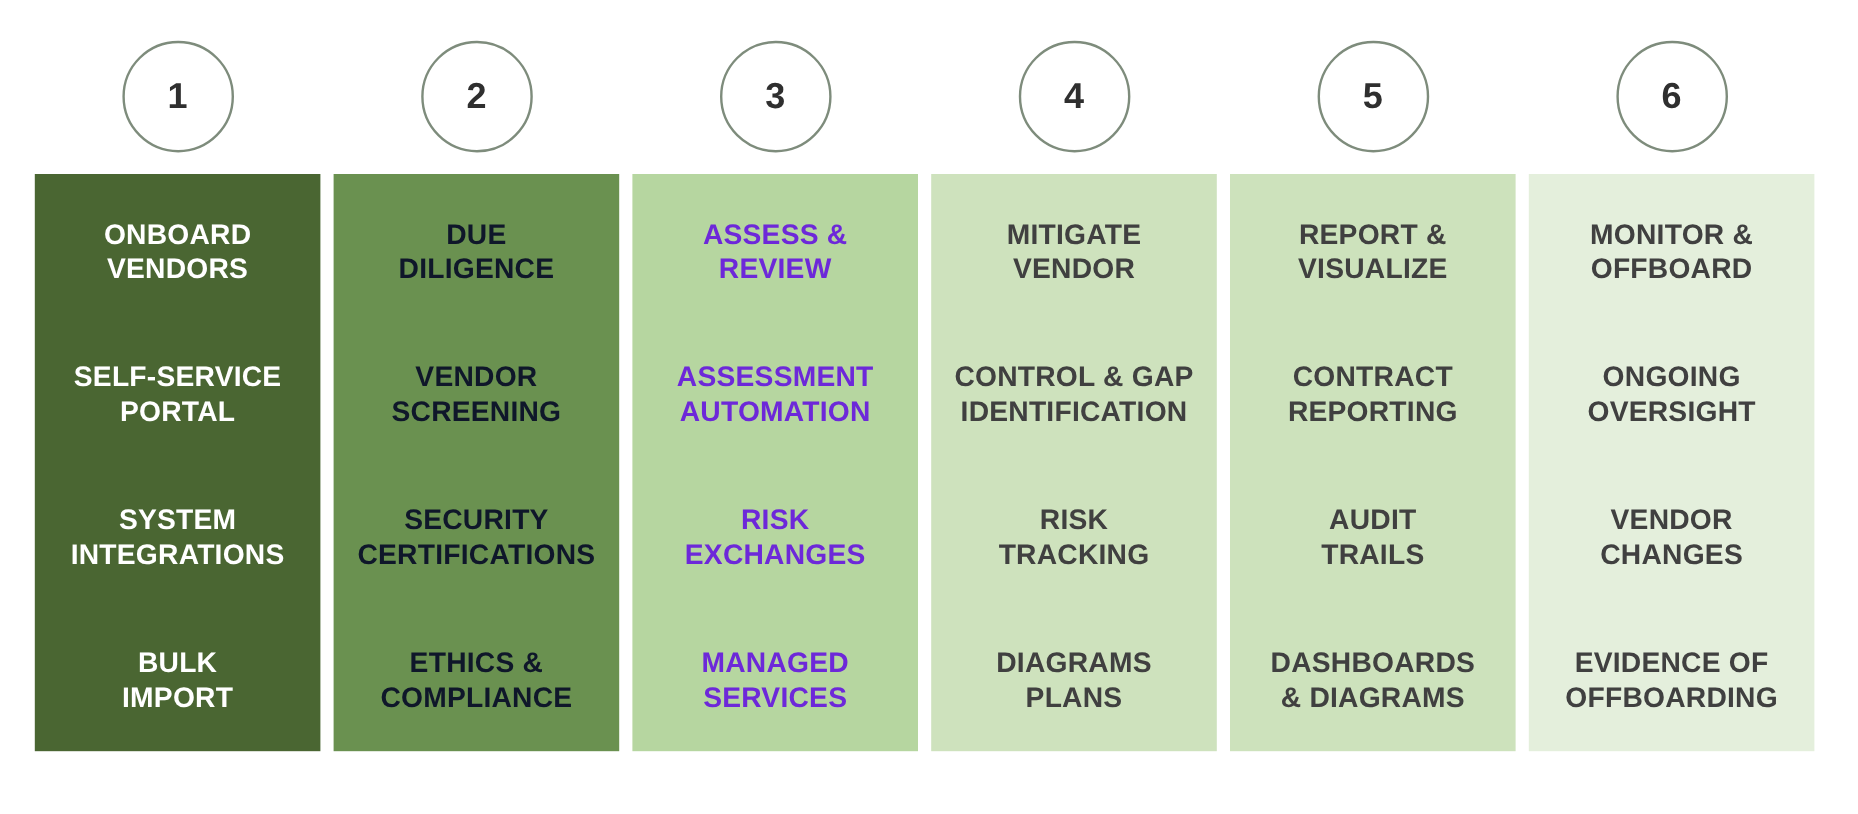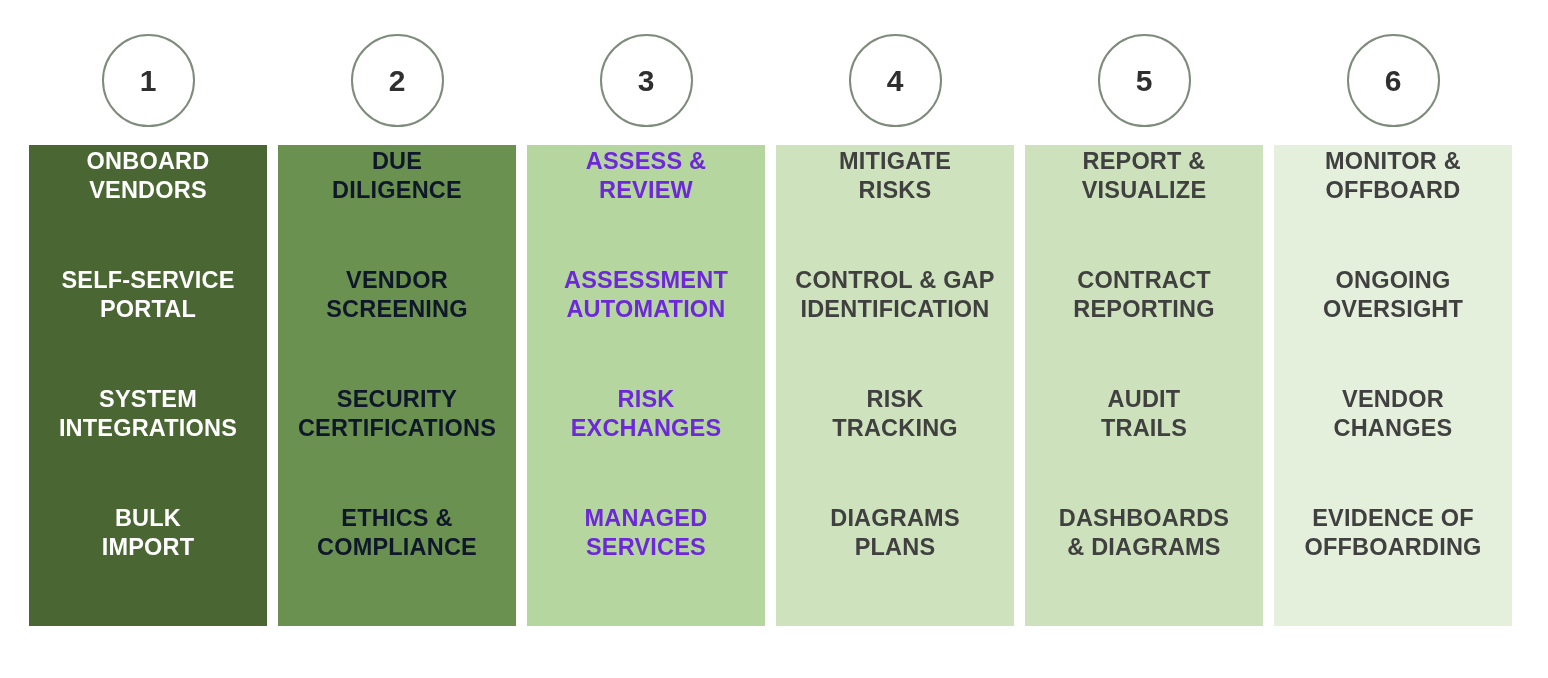--- a/index.html
+++ b/index.html
@@ -66,20 +66,21 @@
     height: 481px;
     display: flex;
     flex-direction: row;
     gap: 11px;
   }
   .stage-column {
     flex: 1 1 0;
     display: flex;
     flex-direction: column;
     justify-content: flex-start;
+    padding-top: 34px;
     box-sizing: border-box;
   }
   .stage-item {
     flex: 0 0 auto;
     height: 62px;
     margin-bottom: 57px;
     display: flex;
     align-items: center;
     justify-content: center;
     text-align: center;
@@ -170,21 +171,21 @@
       <div class="stage-item">ASSESSMENT
 AUTOMATION</div>
       <div class="stage-item">RISK
 EXCHANGES</div>
       <div class="stage-item">MANAGED
 SERVICES</div>
     </div>
 
     <div class="stage-column" style="background-color: rgb(206, 226, 189); color: rgb(64, 64, 64);">
       <div class="stage-item">MITIGATE
-RISKS</div>
+VENDOR</div>
       <div class="stage-item">CONTROL &amp; GAP
 IDENTIFICATION</div>
       <div class="stage-item">RISK
 TRACKING</div>
       <div class="stage-item">DIAGRAMS
 PLANS</div>
     </div>
 
     <div class="stage-column" style="background-color: rgb(205, 226, 188); color: rgb(64, 64, 64);">
       <div class="stage-item">REPORT &amp;

